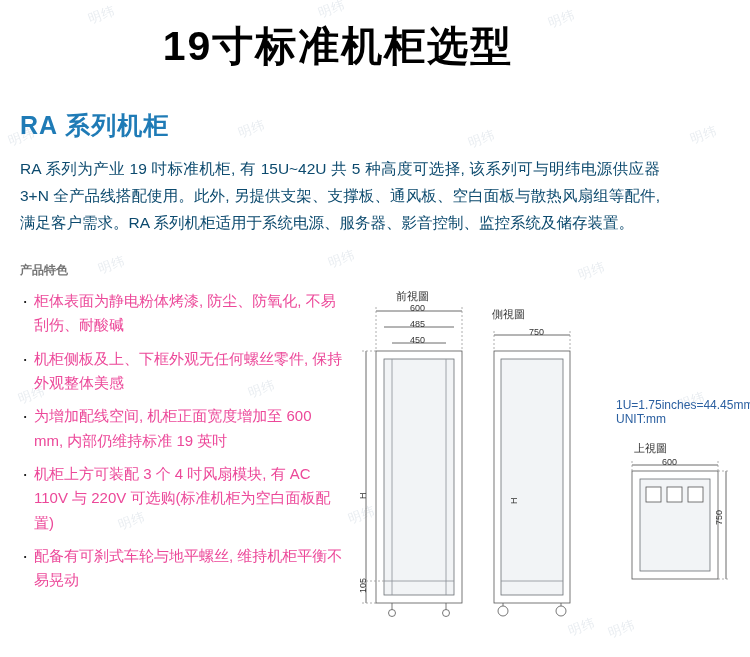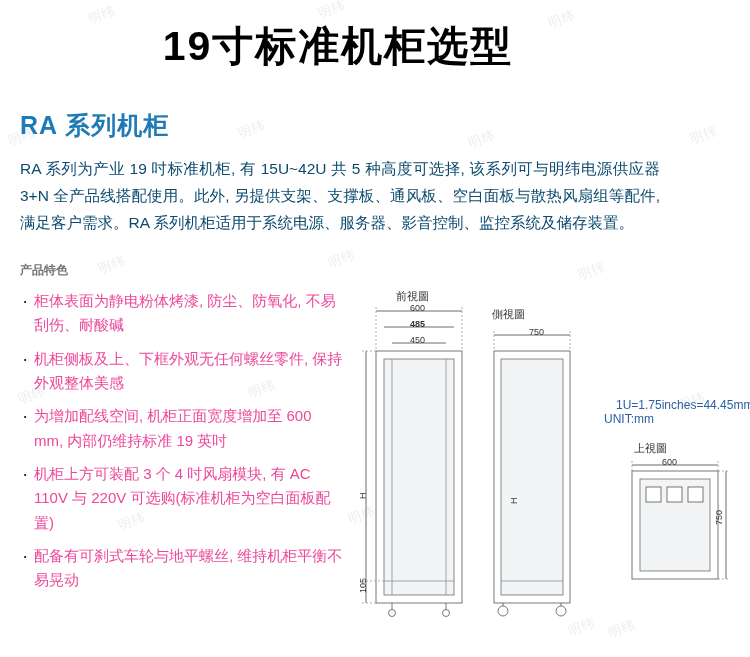--- a/index.html
+++ b/index.html
@@ -164,33 +164,33 @@
       <div class="feature-item">配备有可刹式车轮与地平螺丝, 维持机柜平衡不易晃动</div>
     </div>
 
     <div class="drawing">
 
       <div class="dwg-label" style="left:52px; top:0px;">前視圖</div>
       <div class="dwg-label" style="left:148px; top:18px;">側視圖</div>
       <div class="dwg-label" style="left:290px; top:152px;">上視圖</div>
 
       <div class="dim-text" style="left:66px; top:14px;">600</div>
-      <div class="dim-text" style="left:66px; top:30px;font-weight:bold;">485</div>
+      <div class="dim-text" style="left:66px; top:30px;">485</div>
       <div class="dim-text" style="left:66px; top:46px;">450</div>
       <div class="dim-text vert" style="left:14px; top:210px;">H</div>
       <div class="dim-text vert" style="left:14px; top:304px;">105</div>
 
       <div class="dim-text" style="left:185px; top:38px;">750</div>
       <div class="dim-text vert" style="left:165px; top:215px;">H</div>
 
       <div class="dim-text" style="left:318px; top:168px;">600</div>
       <div class="dim-text vert" style="left:370px; top:236px;">750</div>
 
       <div class="note" style="left:272px; top:108px;">1U=1.75inches=44.45mm</div>
-      <div class="note" style="left:260px; top:122px;">UNIT:mm</div>
+      <div class="note" style="left:272px; top:122px;">UNIT:mm</div>
 
       <svg width="400" height="330" viewBox="0 0 400 330">
         <g stroke="#444" fill="none" stroke-width="0.8">
 
           <rect x="32" y="62" width="86" height="252" fill="#ffffff" stroke="#555"></rect>
           <rect x="40" y="70" width="70" height="236" fill="#f2f4f6" stroke="#6a6f74"></rect>
           <line x1="48" y1="70" x2="48" y2="306" stroke="#8b9097"></line>
           <line x1="102" y1="70" x2="102" y2="306" stroke="#8b9097"></line>
           <line x1="40" y1="292" x2="110" y2="292" stroke="#8b9097"></line>
 

